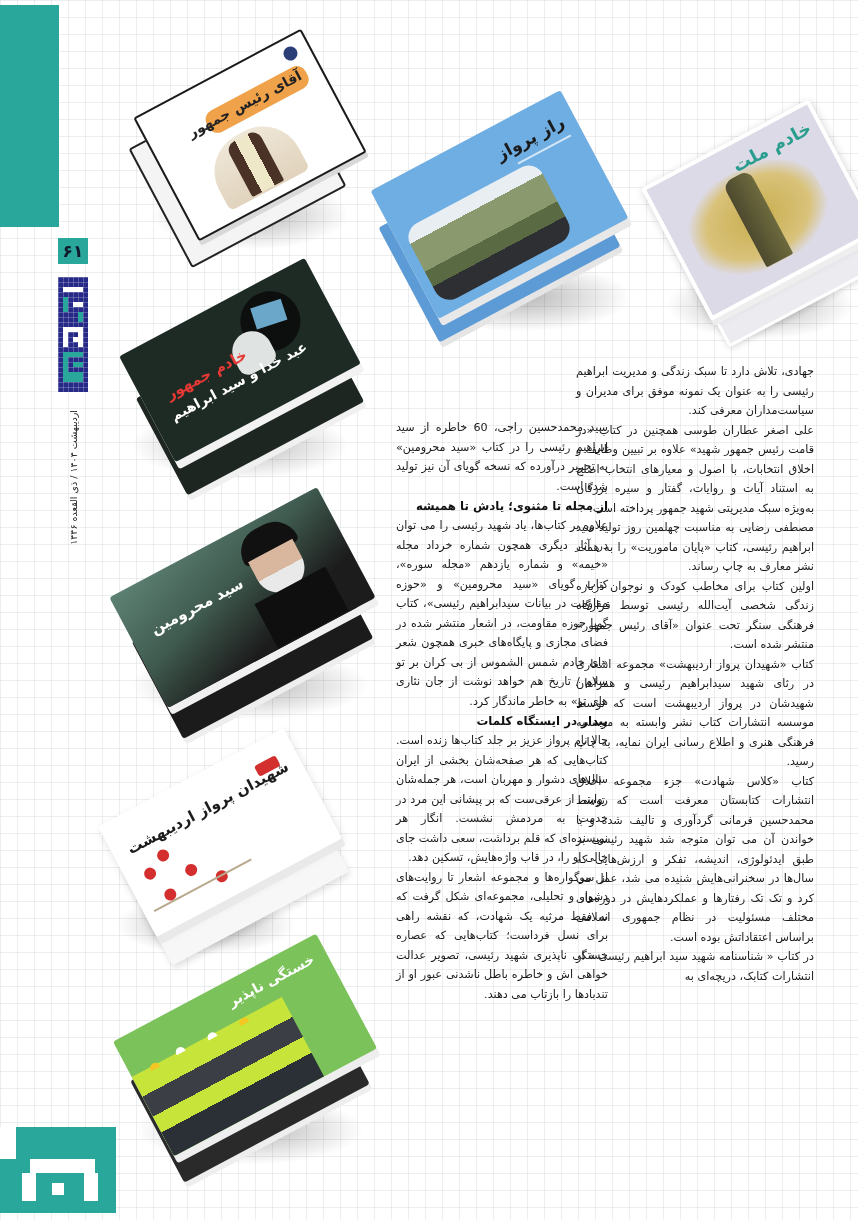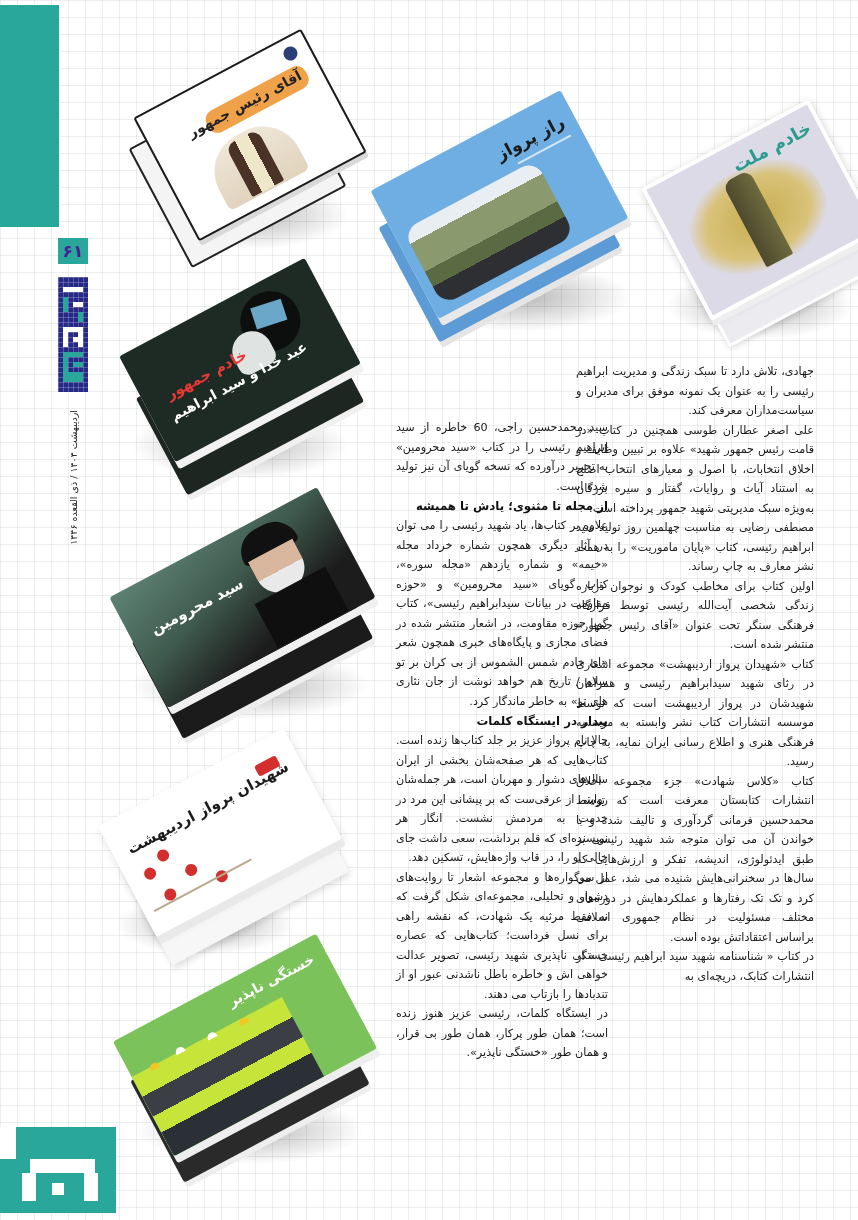--- a/index.html
+++ b/index.html
@@ -14,21 +14,21 @@
     background-size: 17px 17px;
   }
 
   
   .teal-bar {
     position: absolute; left: 0; top: 5px; width: 59px; height: 222px;
     background: #2aa79b;
   }
   .page-number {
     position: absolute; left: 58px; top: 238px; width: 30px; height: 26px;
-    background: #2aa79b; color: #4c1d95; font-weight: bold; font-size: 17px;
+    background: #2aa79b; color: #0f172a; font-weight: bold; font-size: 17px;
     display: flex; align-items: center; justify-content: center;
     font-family: "DejaVu Sans", sans-serif;
   }
   .mag-logo {
     position: absolute; left: 58px; top: 277px; width: 30px; height: 115px;
     background-color: #262a86;
     background-image:
       linear-gradient(to right, rgba(255,255,255,0.22) 1px, transparent 1px),
       linear-gradient(to bottom, rgba(255,255,255,0.22) 1px, transparent 1px);
     background-size: 5px 5px;
@@ -209,14 +209,13 @@
 
 <div class="col col-mid">
   <p>سید محمدحسین راجی، 60 خاطره از سید ابراهیم رئیسی را در کتاب «سید محرومین» به تحریر درآورده که نسخه گویای آن نیز تولید شده است.</p>
 
   <h3>از مجله تا مثنوی؛ یادش تا همیشه</h3>
   <p>علاوه بر کتاب‌ها، یاد شهید رئیسی را می توان در آثار دیگری همچون شماره خرداد مجله «خیمه» و شماره یازدهم «مجله سوره»، کتاب گویای «سید محرومین» و «حوزه مقاومت در بیانات سیدابراهیم رئیسی»، کتاب گویا حوزه مقاومت، در اشعار منتشر شده در فضای مجازی و پایگاه‌های خبری همچون شعر «ای خادم شمس الشموس از بی کران بر تو سلام / تاریخ هم خواهد نوشت از جان نثاری های تو» به خاطر ماندگار کرد.</p>
 
   <h3>بیدار در ایستگاه کلمات</h3>
   <p>حالا نام پرواز عزیز بر جلد کتاب‌ها زنده است. کتاب‌هایی که هر صفحه‌شان بخشی از ایران سال‌های دشوار و مهربان است، هر جمله‌شان روایتی از عرقی‌ست که بر پیشانی این مرد در خدمت به مردمش نشست. انگار هر نویسنده‌ای که قلم برداشت، سعی داشت جای خالی او را، در قاب واژه‌هایش، تسکین دهد.</p>
   <p>از سوگواره‌ها و مجموعه اشعار تا روایت‌های دشوار و تحلیلی، مجموعه‌ای شکل گرفت که نه فقط مرثیه یک شهادت، که نقشه راهی برای نسل فرداست؛ کتاب‌هایی که عصاره خستگی ناپذیری شهید رئیسی، تصویر عدالت خواهی اش و خاطره باطل ناشدنی عبور او از تندبادها را بازتاب می دهند.</p>
-  <p>در ایستگاه کلمات، رئیسی عزیز هنوز زنده است؛ همان طور پرکار، همان طور بی قرار، و همان طور «خستگی ناپذیر».</p>
 </div>
 
 </body></html>

